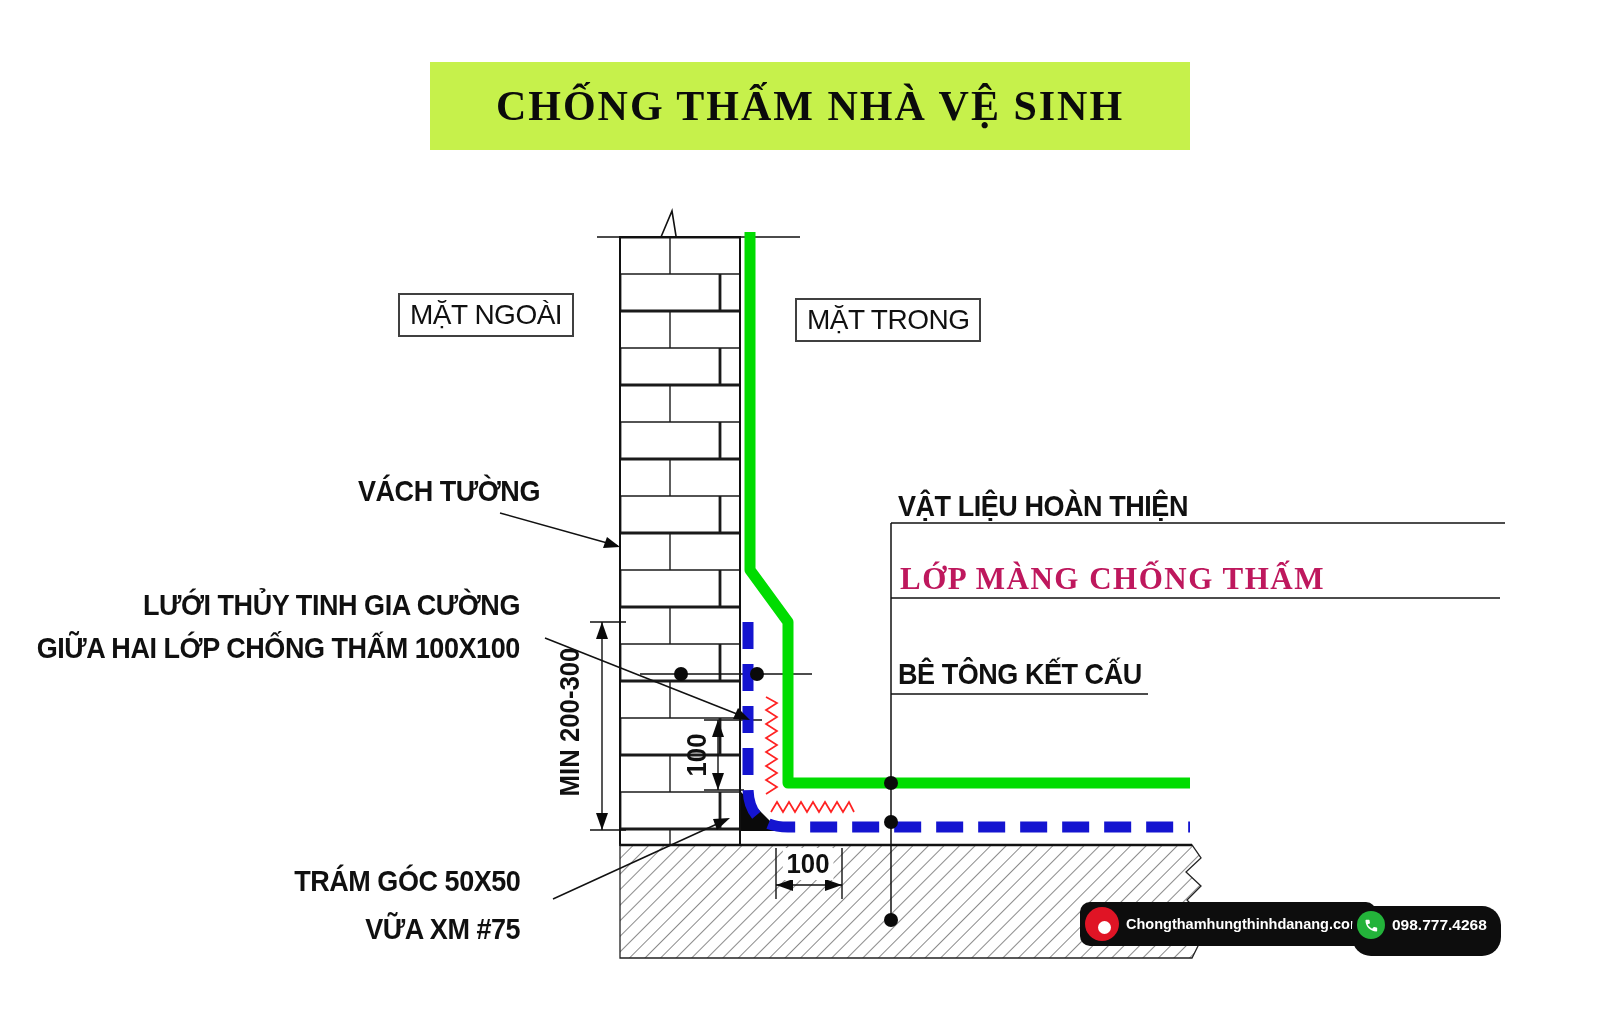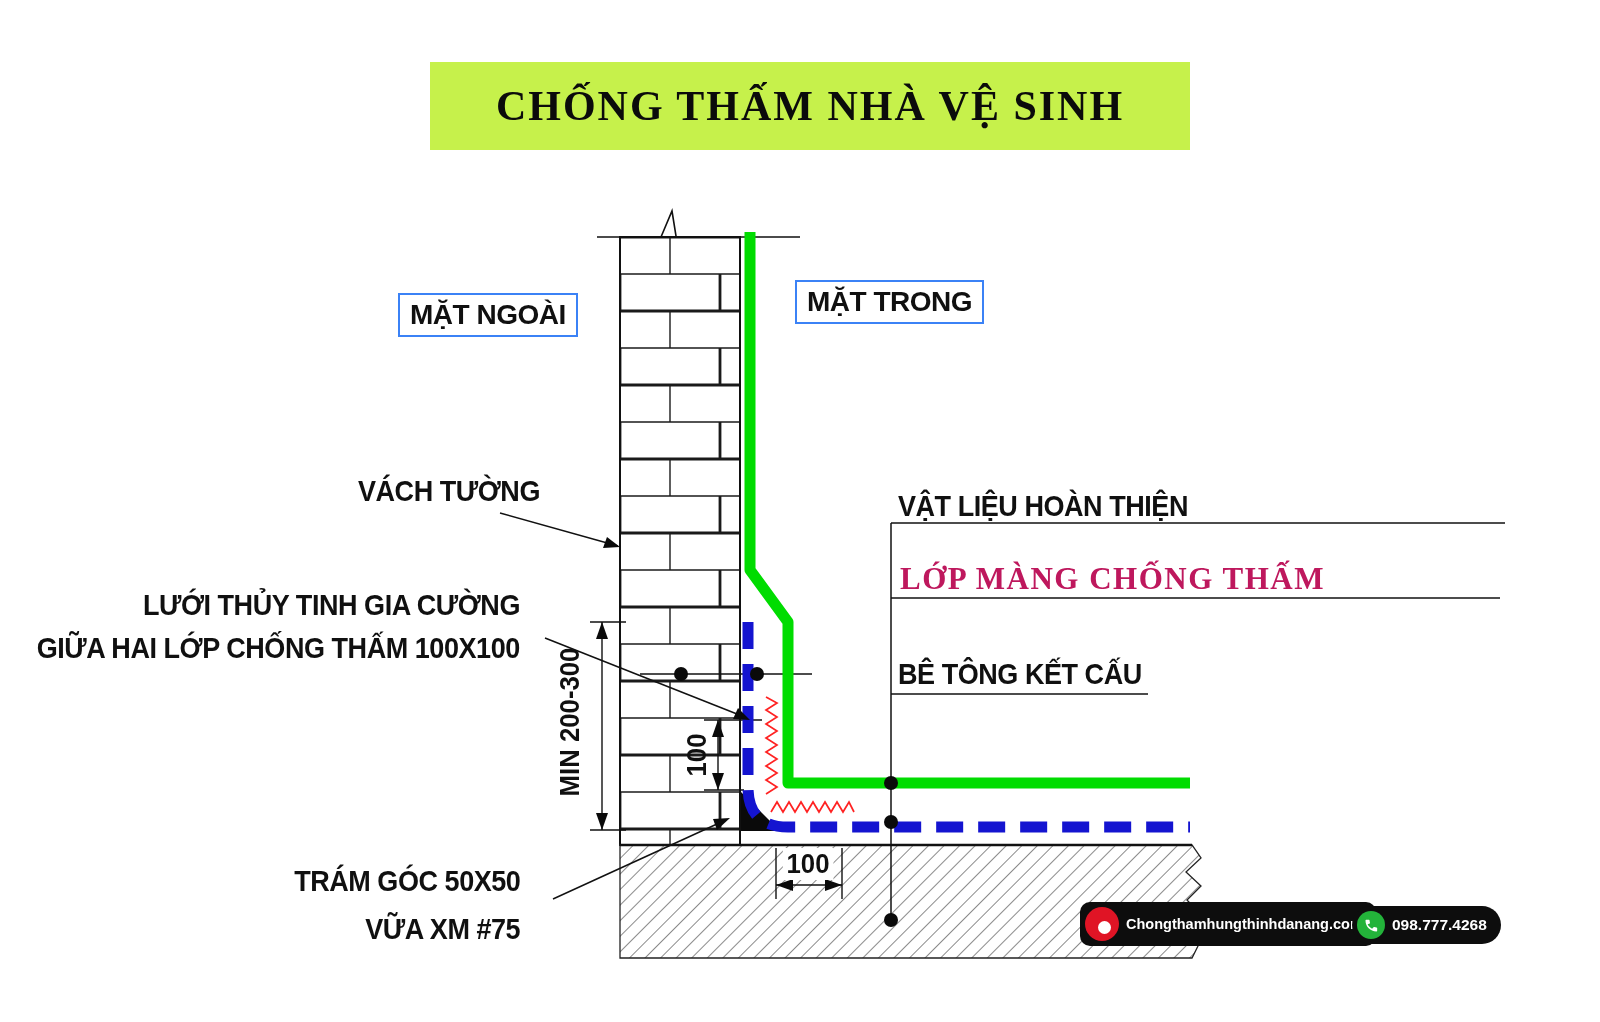--- a/index.html
+++ b/index.html
@@ -10,40 +10,40 @@
   .title{position:absolute;left:430px;top:62px;width:760px;height:88px;line-height:88px;
          background:#c6f14b;text-align:center;color:#0b0b0b;
          font-family:"Liberation Serif","DejaVu Serif",serif;font-weight:700;font-size:42px;
          letter-spacing:2px;white-space:nowrap;}
 
   .lbl{position:absolute;color:#101010;font-weight:700;font-size:30px;line-height:34px;
        white-space:nowrap;letter-spacing:-0.5px;}
   .lx{transform:scaleX(0.9);transform-origin:0 50%;}
   .rx{transform:scaleX(0.9);transform-origin:100% 50%;text-align:right;}
 
-  .boxed{position:absolute;border:2px solid #3b82f6;background:#ffffff;color:#101010;
-         font-weight:700;font-size:28px;line-height:38px;height:38px;padding:1px 10px;
+  .boxed{position:absolute;border:2px solid #404040;background:#ffffff;color:#101010;
+         font-weight:400;font-size:28px;line-height:38px;height:38px;padding:1px 10px;
          white-space:nowrap;letter-spacing:-0.5px;}
 
   .membrane-label{font-family:"Liberation Serif","DejaVu Serif",serif;color:#be185d;
          letter-spacing:1.5px;font-size:31px;}
 
   .vdim{position:absolute;color:#101010;font-weight:700;font-size:28px;white-space:nowrap;
         transform:translate(-50%,-50%) rotate(-90deg) scaleX(0.92);}
   .hdim{position:absolute;color:#101010;font-weight:700;font-size:28px;white-space:nowrap;
         background:#ffffff;padding:0 4px;transform:translate(-50%,-50%) scaleX(0.92);}
 
   .wm1{position:absolute;left:1080px;top:902px;height:44px;background:#0d0d0d;border-radius:10px;
        display:flex;align-items:center;gap:7px;padding:0 13px 0 5px;}
   .logo{width:34px;height:34px;border-radius:50%;background:#e01425;display:flex;
         align-items:center;justify-content:center;flex:none;}
   .logo-dot{width:13px;height:13px;border-radius:50%;background:#ffffff;transform:translate(2px,3px);}
   .wm-site{color:#ffffff;font-weight:700;font-size:14.5px;white-space:nowrap;}
   .wm2{position:absolute;left:1352px;top:906px;height:38px;background:#0d0d0d;border-radius:19px;
-       display:flex;align-items:center;gap:7px;padding:0 14px 0 5px;}
+       display:flex;align-items:center;gap:7px;padding:0 14px 12px 5px;}
   .wa{width:28px;height:28px;border-radius:50%;background:#23b33a;display:flex;
       align-items:center;justify-content:center;flex:none;}
   .wm-phone{color:#ffffff;font-weight:700;font-size:15.5px;white-space:nowrap;}
 </style>
 </head>
 <body>
 
 <div class="stage">
 
   <svg class="linework" viewBox="0 0 1600 1022" aria-hidden="true">
@@ -115,21 +115,21 @@
       <circle cx="757" cy="674" r="7"></circle>
       <circle cx="891" cy="783" r="7"></circle>
       <circle cx="891" cy="822" r="7"></circle>
       <circle cx="891" cy="920" r="7"></circle>
     </g>
   </svg>
 
   <div class="title">CHỐNG THẤM NHÀ VỆ SINH</div>
 
   <div class="boxed" style="left:398px;top:293px;">MẶT NGOÀI</div>
-  <div class="boxed" style="left:795px;top:280px;text-align:center;">MẶT TRONG</div>
+  <div class="boxed" style="left:795px;top:298px;text-align:center;">MẶT TRONG</div>
 
   <div class="lbl lx" style="left:358px;top:474px;">VÁCH TƯỜNG</div>
   <div class="lbl lx" style="left:898px;top:489px;">VẬT LIỆU HOÀN THIỆN</div>
   <div class="lbl membrane-label" style="left:900px;top:562px;">LỚP MÀNG CHỐNG THẤM</div>
   <div class="lbl lx" style="left:898px;top:657px;">BÊ TÔNG KẾT CẤU</div>
   <div class="lbl rx" style="right:1060px;top:588px;">LƯỚI THỦY TINH GIA CƯỜNG</div>
   <div class="lbl rx" style="right:1060px;top:631px;">GIỮA HAI LỚP CHỐNG THẤM 100X100</div>
   <div class="lbl rx" style="right:1060px;top:864px;">TRÁM GÓC 50X50</div>
   <div class="lbl rx" style="right:1060px;top:912px;">VỮA XM #75</div>
 

